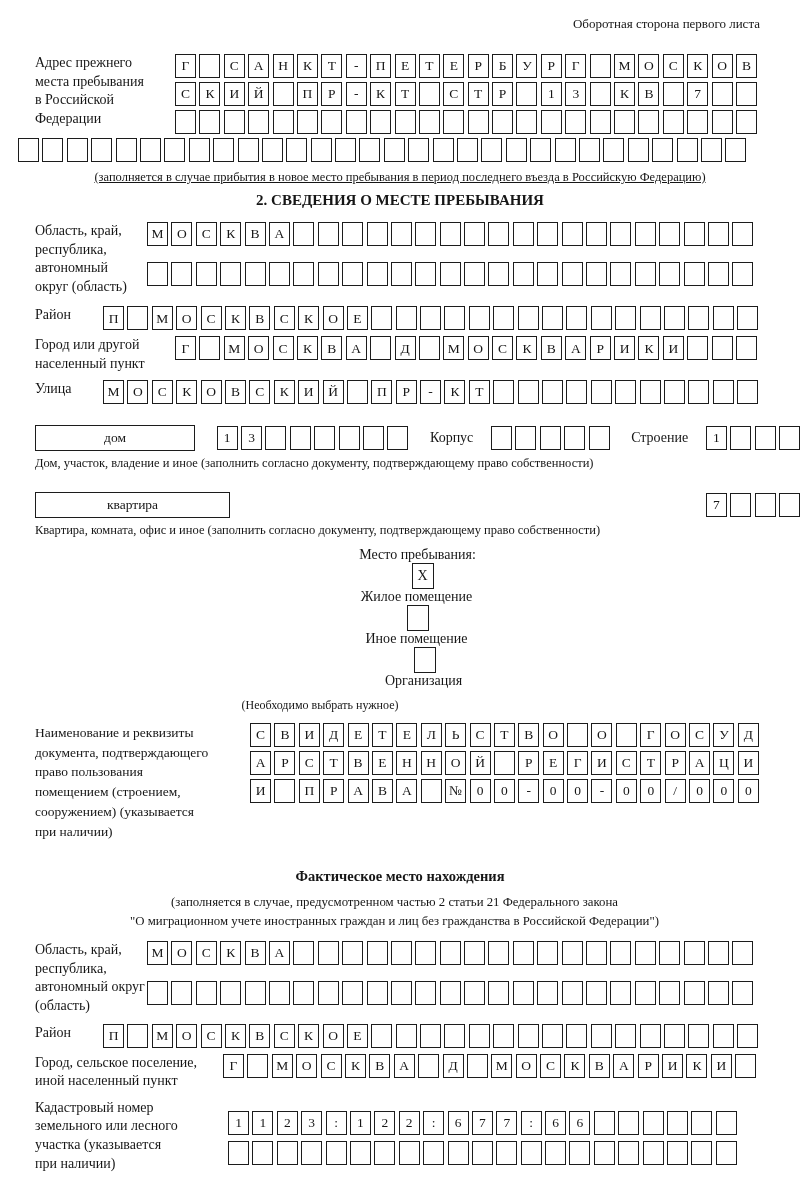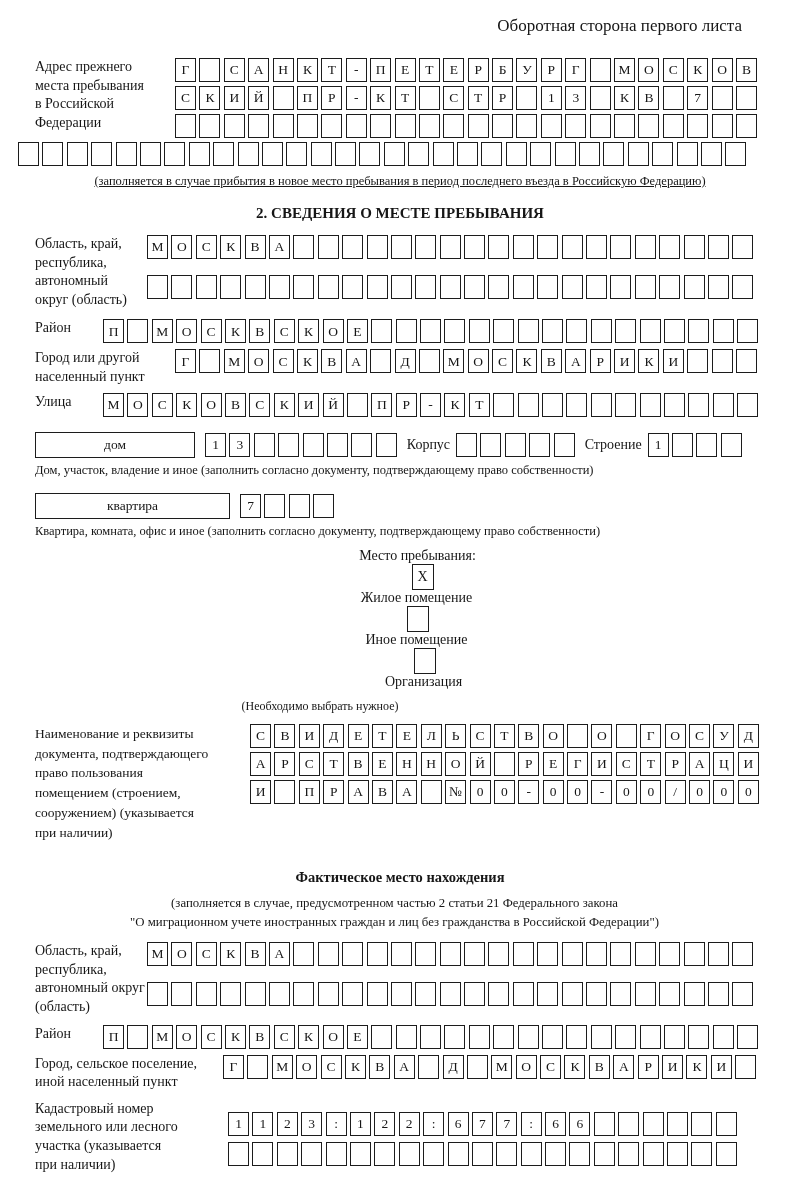--- a/index.html
+++ b/index.html
@@ -4,21 +4,21 @@
 <style>
   * { margin:0; padding:0; box-sizing:border-box; }
   html,body { background:#ffffff; }
   body {
     width:800px; height:1180px; overflow:hidden;
     font-family:"Liberation Serif","DejaVu Serif",serif;
     color:#161616;
   }
   .page { width:800px; height:1180px; padding:16px 0 0 35px; position:relative; }
 
-  .header { text-align:right; padding-right:58px; font-size:17px; margin-bottom:22px; }
+  .header { text-align:right; padding-right:40px; font-size:13px; margin-bottom:22px; }
 
   .field { display:flex; align-items:flex-start; }
   .lab { font-size:14px; line-height:1.33; white-space:pre-line; flex:0 0 auto; }
   .w140 { width:140px; } .w112 { width:112px; } .w68 { width:68px; }
   .w215 { width:215px; font-size:13.5px; line-height:1.47; }
   .w188 { width:188px; } .w193 { width:193px; }
 
   .rows { display:flex; flex-direction:column; }
   .g4  > * + * { margin-top:4px; }
   .g16 > * + * { margin-top:16px; }
@@ -26,25 +26,25 @@
 
   .cellrow { display:flex; gap:3.4px; flex:0 0 auto; }
   .cell {
     flex:0 0 auto; width:21px; height:24px; border:1.5px solid #1c1c1c;
     display:flex; align-items:center; justify-content:center;
     font-size:13.5px; line-height:1; background:#fff;
   }
   .indent-full { margin-left:-17px; margin-top:4px; }
 
   .note { font-size:12.5px; text-align:center; margin-top:8px; padding-right:35px;text-decoration:underline; }
-  .title { font-size:15px; font-weight:bold; text-align:center; margin-top:16px; margin-bottom:13px; padding-right:35px; }
+  .title { font-size:15px; font-weight:bold; text-align:center; margin-top:7px; margin-bottom:13px; padding-right:35px; }
 
   .mt6 { margin-top:6px; } .mt8 { margin-top:8px; } .mt10 { margin-top:10px; }
 
-  .domrow { display:flex; align-items:center; margin-top:15px; }
+  .domrow { display:flex; align-items:center; margin-top:21px;justify-content:space-between; }
   .labelbox {
     border:1.6px solid #1c1c1c; height:26px; display:flex; align-items:center; justify-content:center;
     font-size:13.5px; flex:0 0 auto; background:#fff;
   }
   .bw160 { width:160px; margin-right:10px; }
   .bw195 { width:195px; margin-right:10px; }
   .inline-lab { font-size:14px; margin:0 6px 0 10px; }
   .caption { font-size:12.5px; margin-top:5px; }
 
   .mestorow { display:flex; align-items:center; margin-top:9px; font-size:14px;flex-direction:column; }

